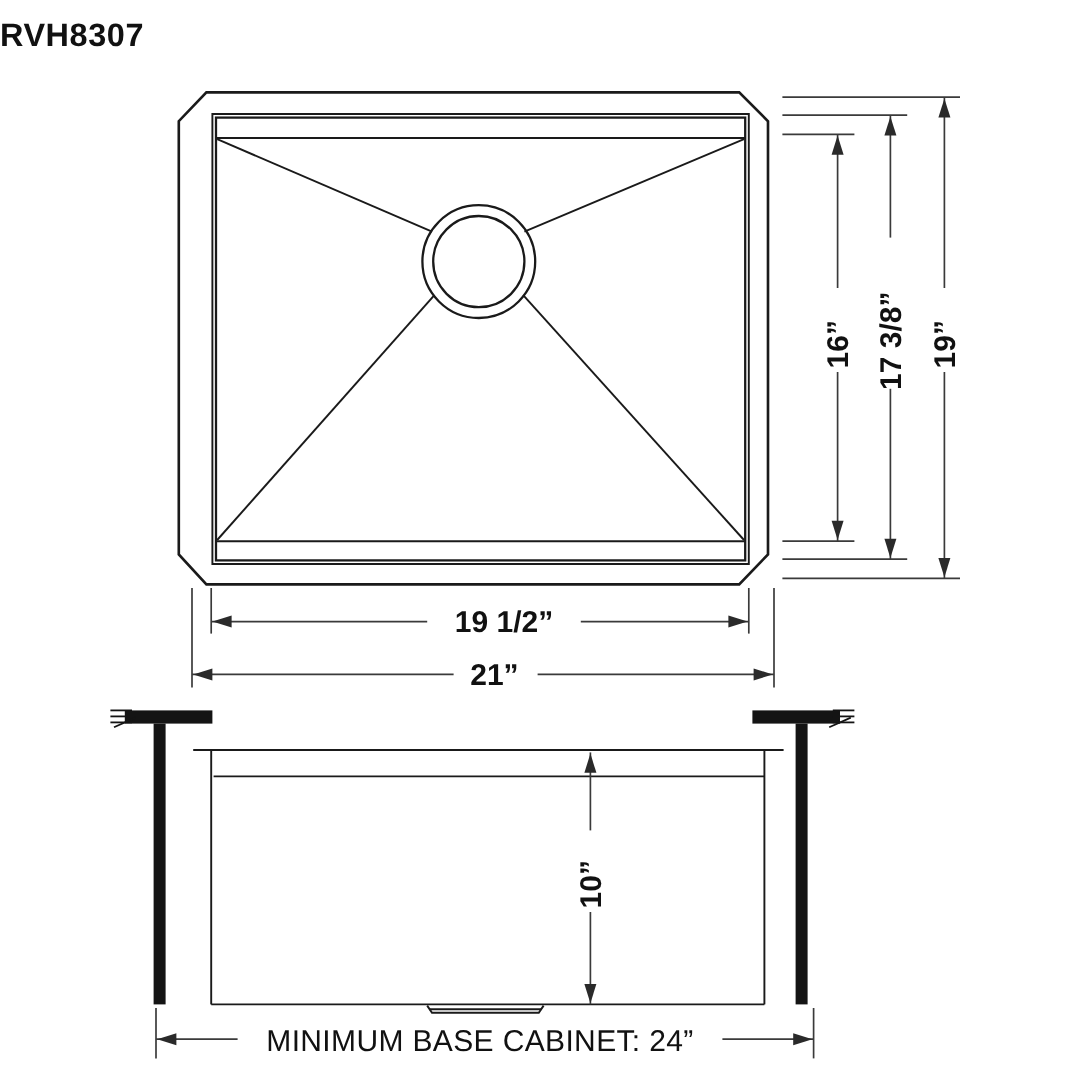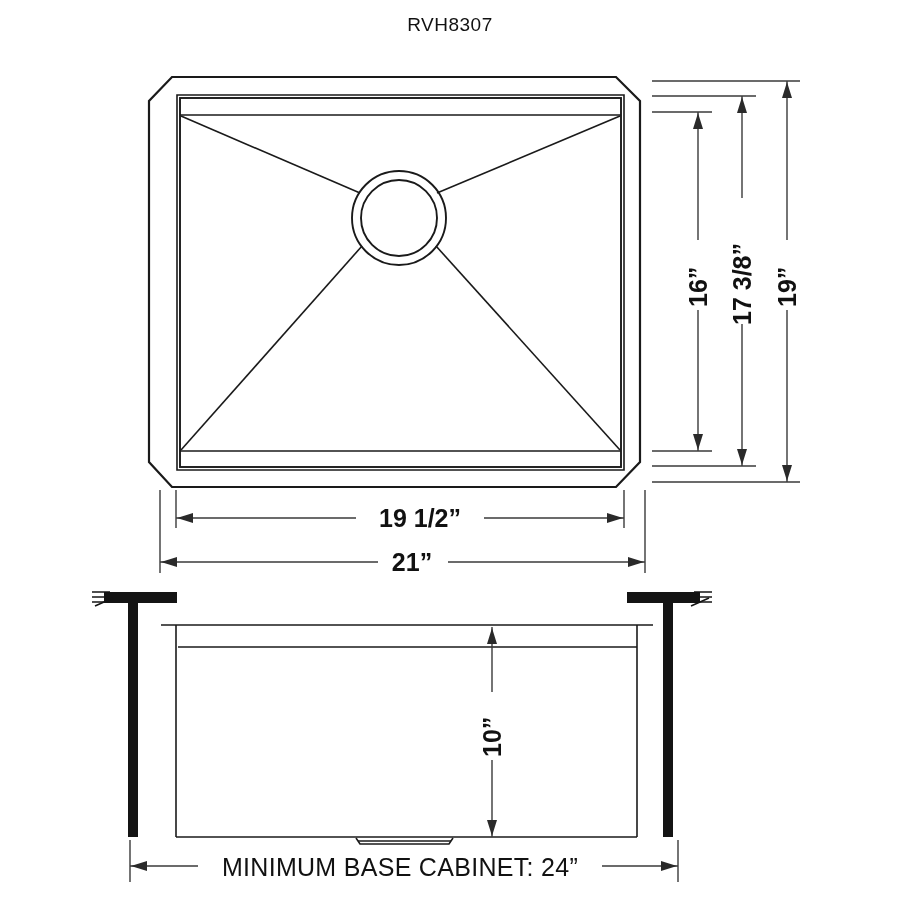--- a/index.html
+++ b/index.html
@@ -18,23 +18,23 @@
     position: relative;
     width: 900px;
     height: 900px;
     background: #ffffff;
   }
   #title {
     position: absolute;
     top: 14px;
     left: 0;
     width: 900px;
-    text-align: center;
-    font-size: 19px;
-    font-weight: normal;
+    text-align: left;
+    font-size: 27px;
+    font-weight: bold;
     letter-spacing: 0.5px;
     color: #111111;
     font-family: "Liberation Sans", sans-serif;
   }
   #drawing {
     position: absolute;
     top: 0;
     left: 0;
   }
   .ln {

